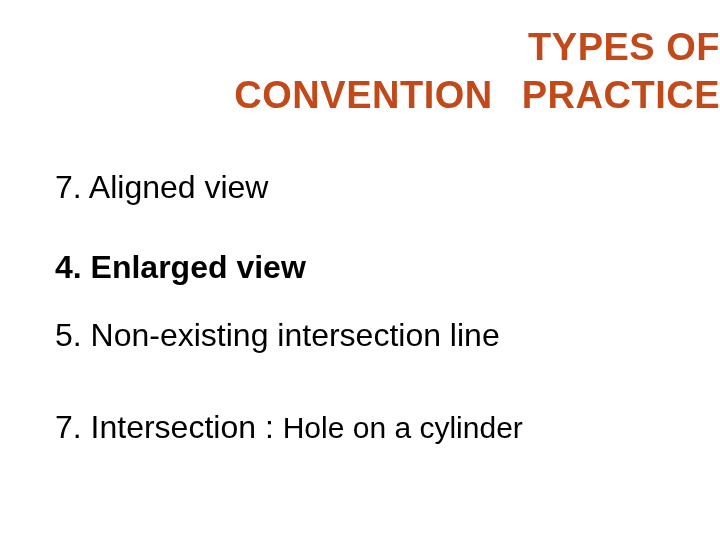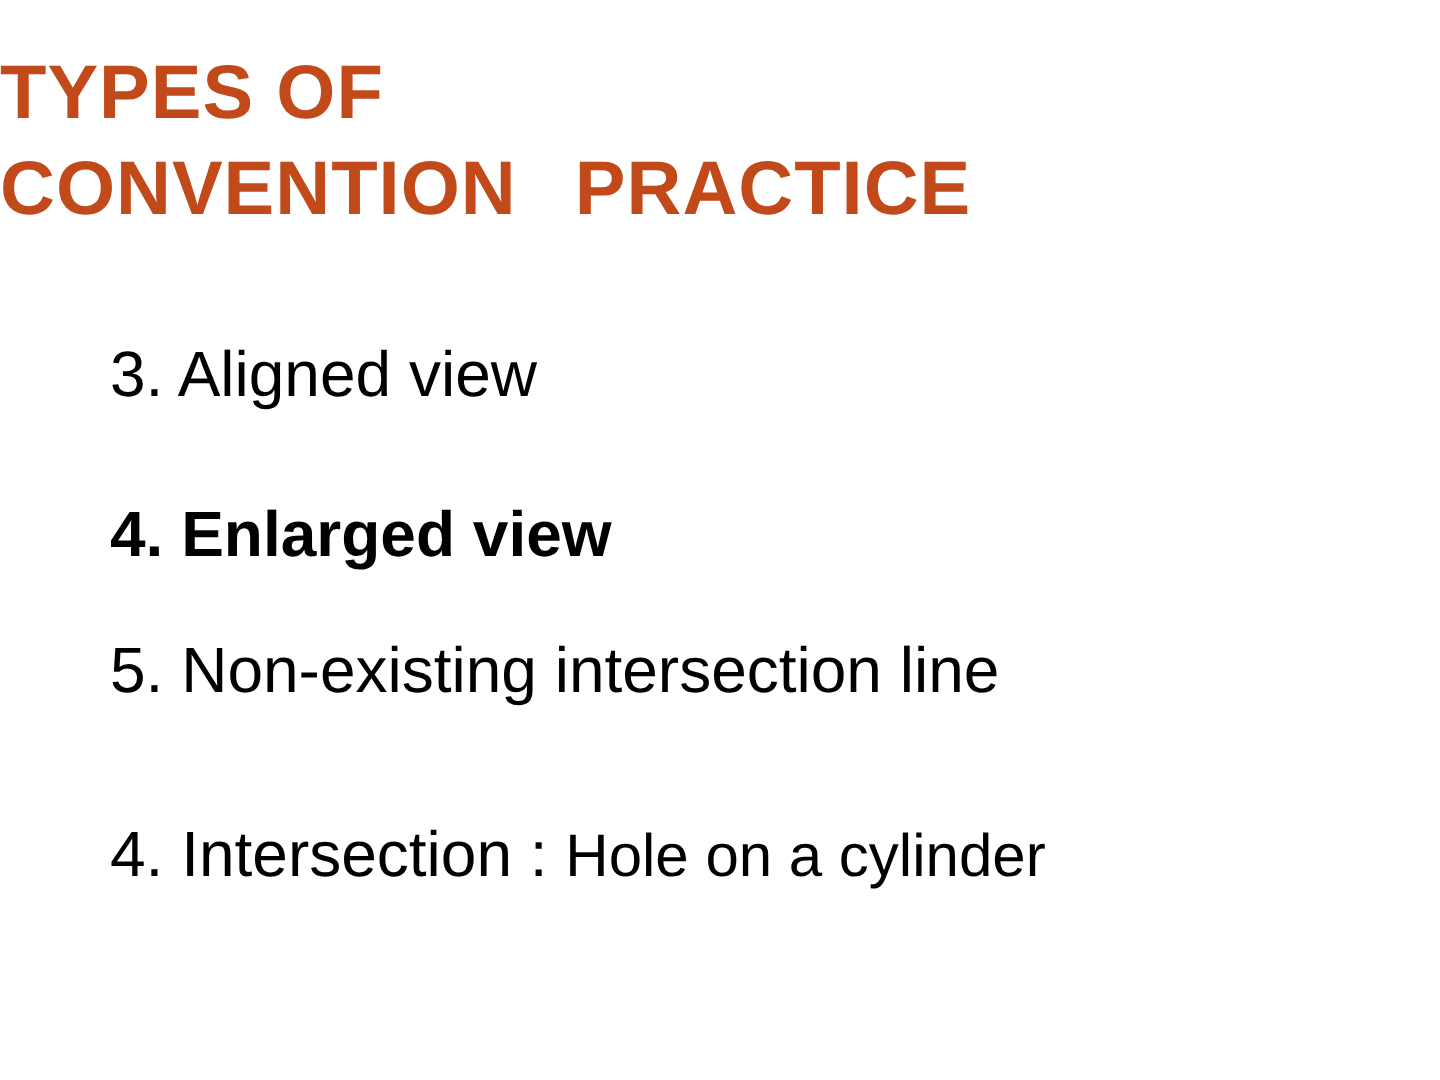--- a/index.html
+++ b/index.html
@@ -15,21 +15,21 @@
     width: 720px;
     height: 540px;
     position: relative;
     box-sizing: border-box;
   }
   .title {
     position: absolute;
     top: 24px;
     left: 0;
     width: 720px;
-    text-align: left;
+    text-align: right;
     font-size: 38px;
     font-weight: bold;
     color: #c24a1a;
     line-height: 1.25;
     letter-spacing: 0.5px;
   }
   .title .line2 {
     word-spacing: 18px;
   }
   .item {
@@ -51,20 +51,20 @@
 </head>
 <body>
 
 <div class="slide">
 
   <div class="title">
     <div>TYPES OF</div>
     <div class="line2">CONVENTION  PRACTICE</div>
   </div>
 
-  <div class="item i3">3. Aligned view</div>
+  <div class="item i3">7. Aligned view</div>
   <div class="item i4">4. Enlarged view</div>
   <div class="item i5">5. Non-existing intersection line</div>
   <div class="item i6">
-    <span>4. Intersection : </span><span class="sub">Hole on a cylinder</span>
+    <span>7. Intersection : </span><span class="sub">Hole on a cylinder</span>
   </div>
 
 </div>
 
 </body></html>

